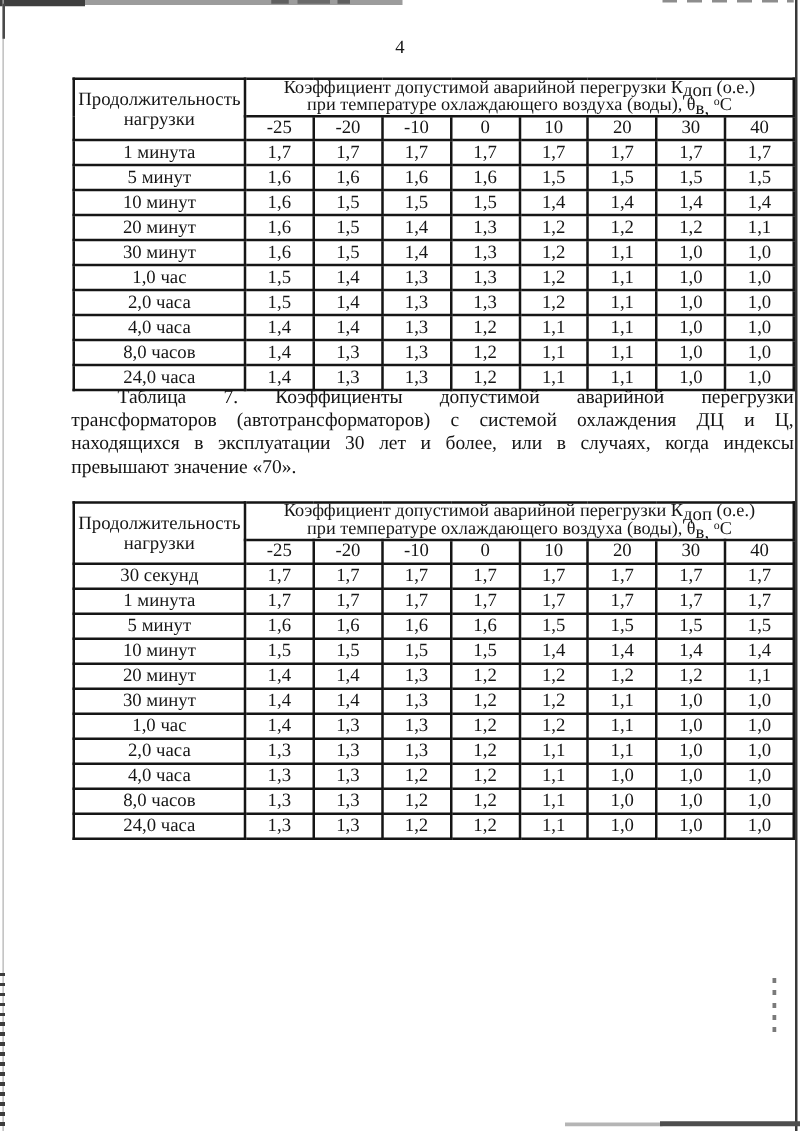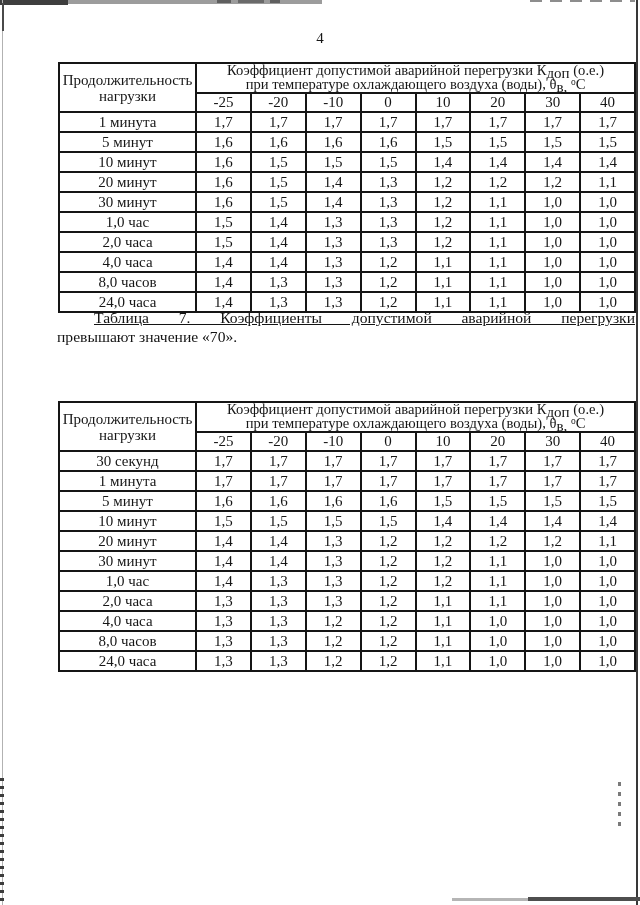--- a/index.html
+++ b/index.html
@@ -37,21 +37,21 @@
   .coef-table tbody td { height: 18px; line-height: 16px; }
   .coef-table sub { font-size: 15px; line-height: 0; vertical-align: -3px; }
   .coef-table sup { font-size: 9.5px; line-height: 0; vertical-align: 4px; }
   
   .caption {
     position: absolute; left: 57px; top: 309px; width: 578px;
     font-size: 15.6px; color: #141414;
   }
   .cap-line { line-height: 18.6px; }
   .cap-line.just { text-align: justify; text-align-last: justify; }
-  .cap-line.indent { text-indent: 37px; text-decoration: underline; }
+  .cap-line.indent { text-indent: 37px; }
   
   .artifact { position: absolute; pointer-events: none; }
   .edge-top-light   { left: 0;    top: 0;    width: 322px; height: 4px;  background: #9c9c9c; }
   .edge-top-dark    { left: 0;    top: 0;    width: 68px;  height: 5px;  background: #3e3e3e; }
   .edge-top-dash-a  { left: 217px; top: 0;   width: 14px;  height: 3px;  background: #5f5f5f; }
   .edge-top-dash-b  { left: 238px; top: 0;   width: 26px;  height: 3px;  background: #6a6a6a; }
   .edge-top-dash-c  { left: 270px; top: 0;   width: 10px;  height: 3px;  background: #5f5f5f; }
   .edge-top-dash-r  { left: 530px; top: 0;   width: 105px; height: 2px;
                       background: repeating-linear-gradient(90deg,#8d8d8d 0 12px, transparent 12px 20px); }
   .edge-left        { left: 2px;  top: 0;    width: 1px;   height: 905px; background: #b2b2b2; }
@@ -222,20 +222,22 @@
           <td>1,1</td>
           <td>1,0</td>
           <td>1,0</td>
         </tr>
       </tbody>
   </table>
 </div>
 
 <div class="caption">
     <div class="cap-line indent just">Таблица 7. Коэффициенты допустимой аварийной перегрузки</div>
+    <div class="cap-line just">трансформаторов (автотрансформаторов) с системой охлаждения ДЦ и Ц,</div>
+    <div class="cap-line just">находящихся в эксплуатации 30 лет и более, или в случаях, когда индексы</div>
     <div class="cap-line">превышают значение «70».</div>
   </div>
 
 <div class="tbl-wrap2">
   <table class="coef-table">
     <colgroup>
       <col style="width:137px">
       <col style="width:54.875px">
         <col style="width:54.875px">
         <col style="width:54.875px">

